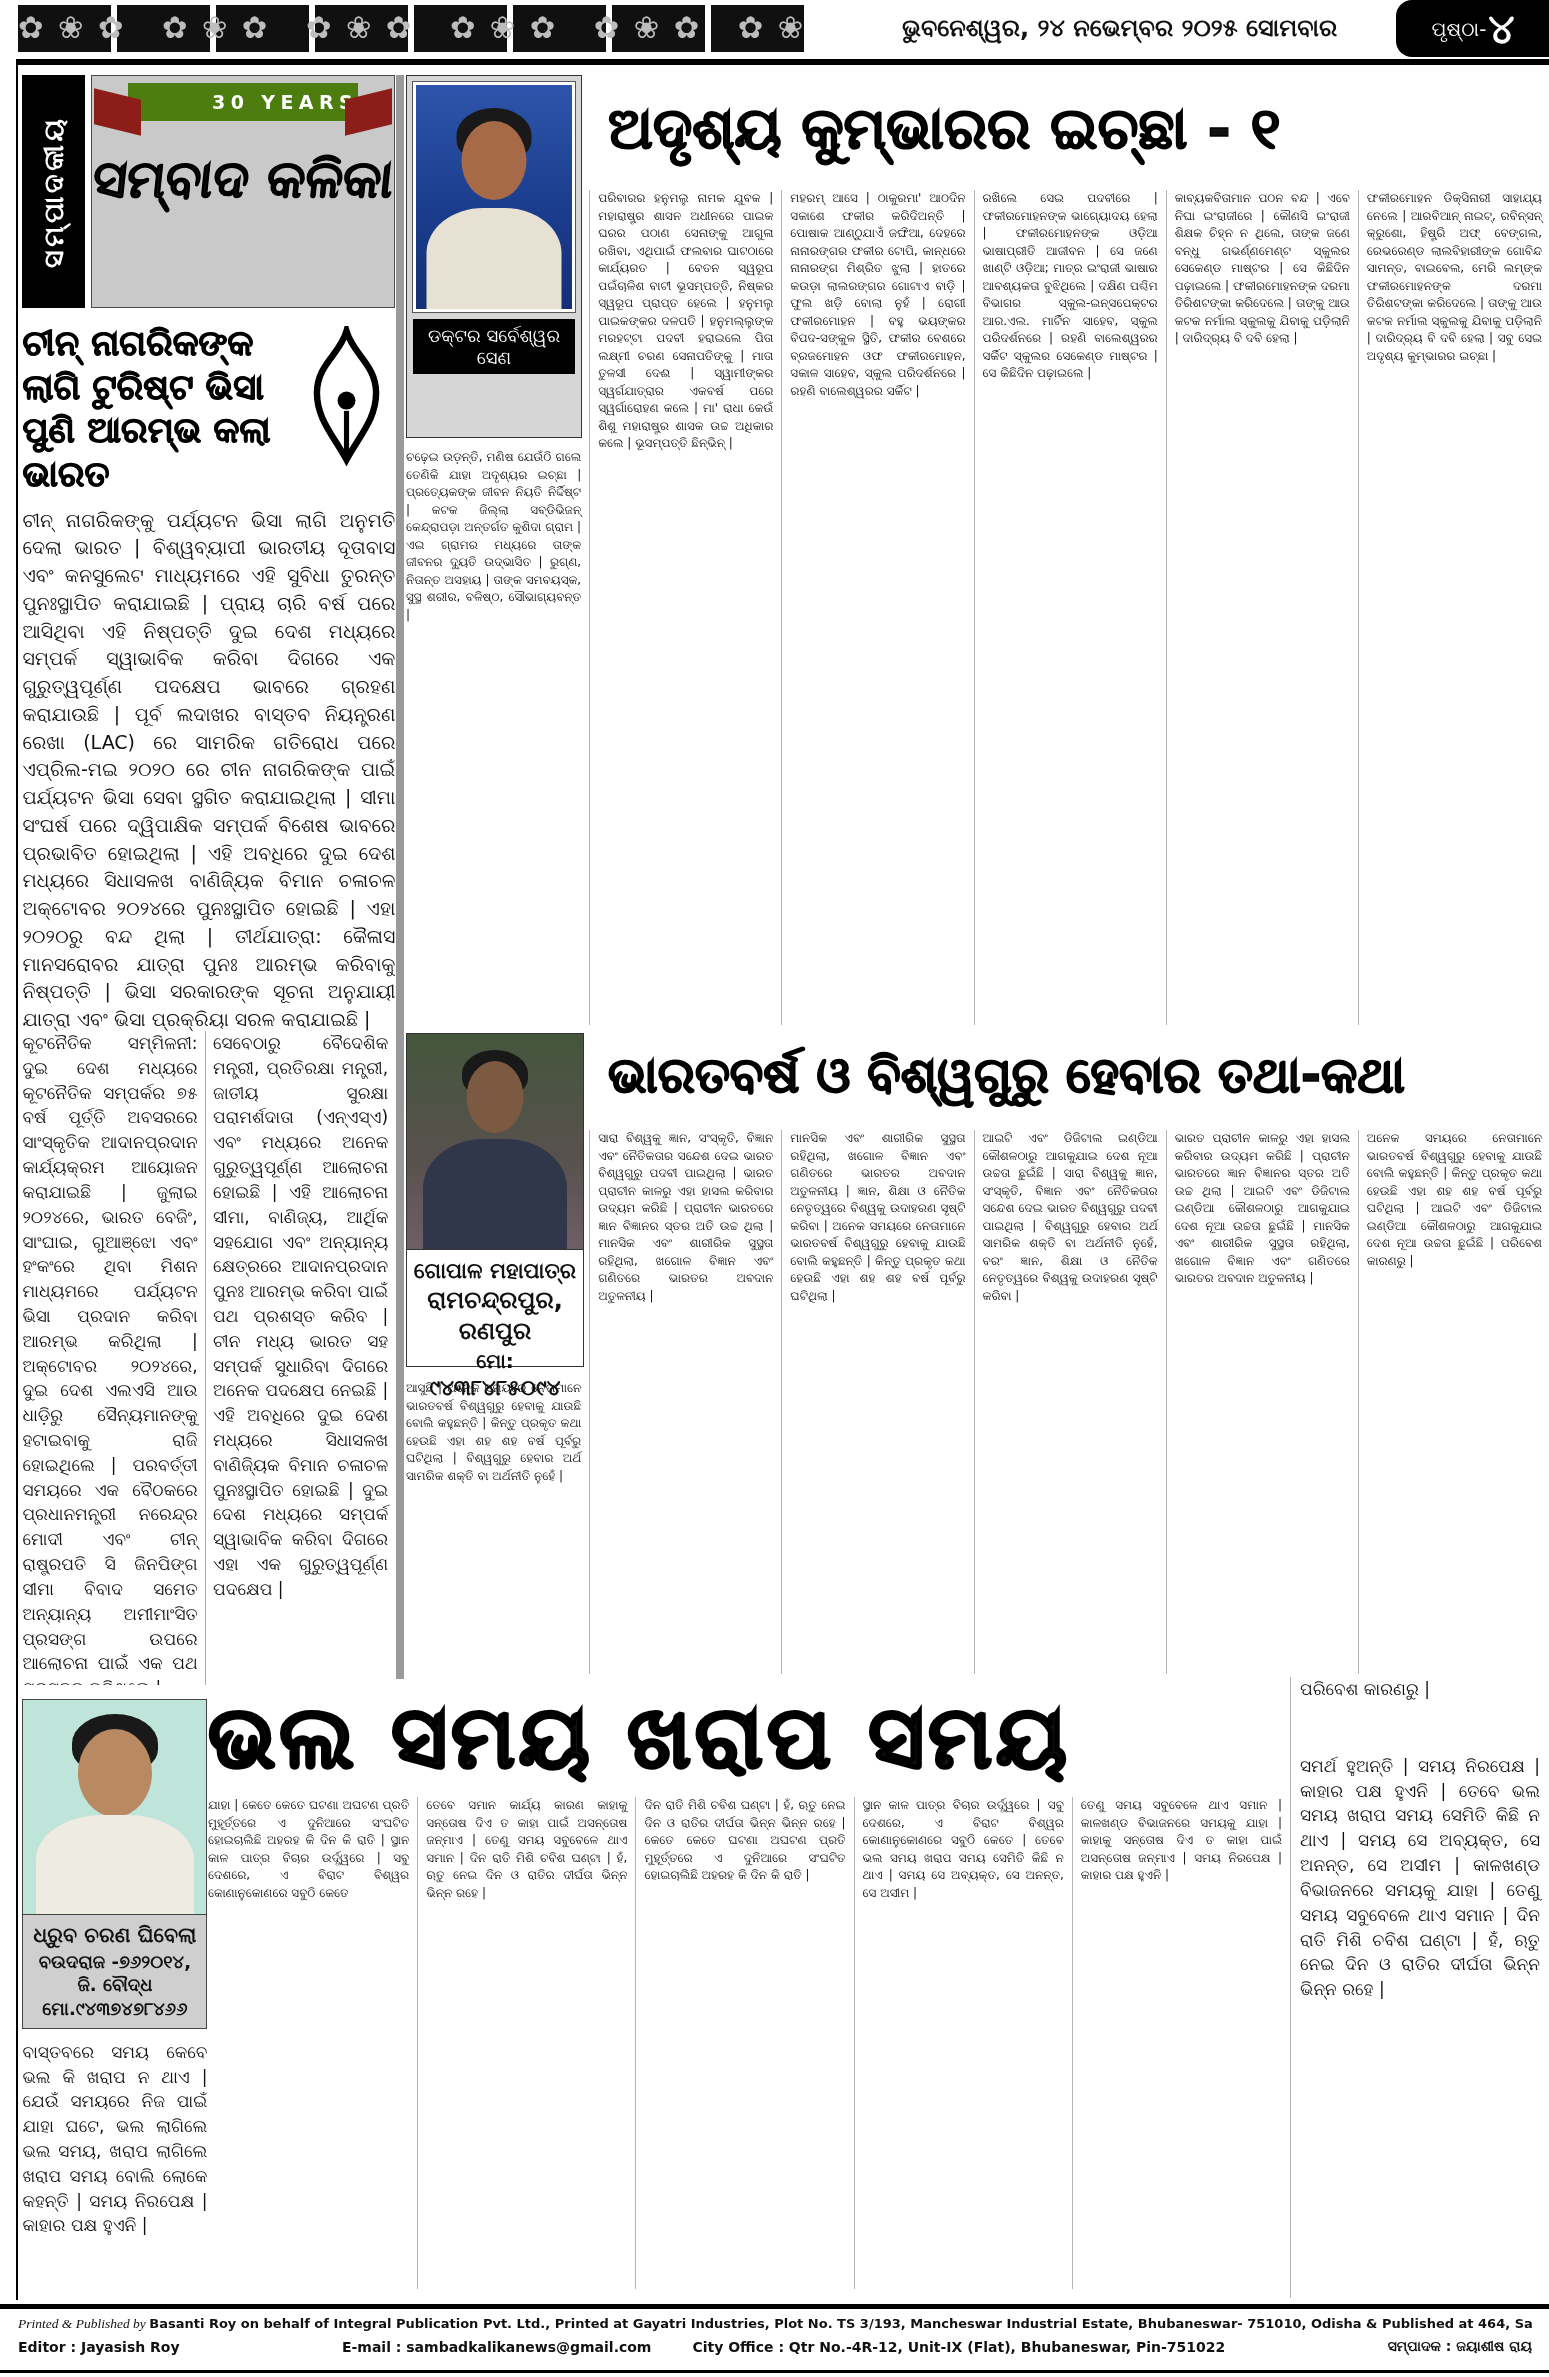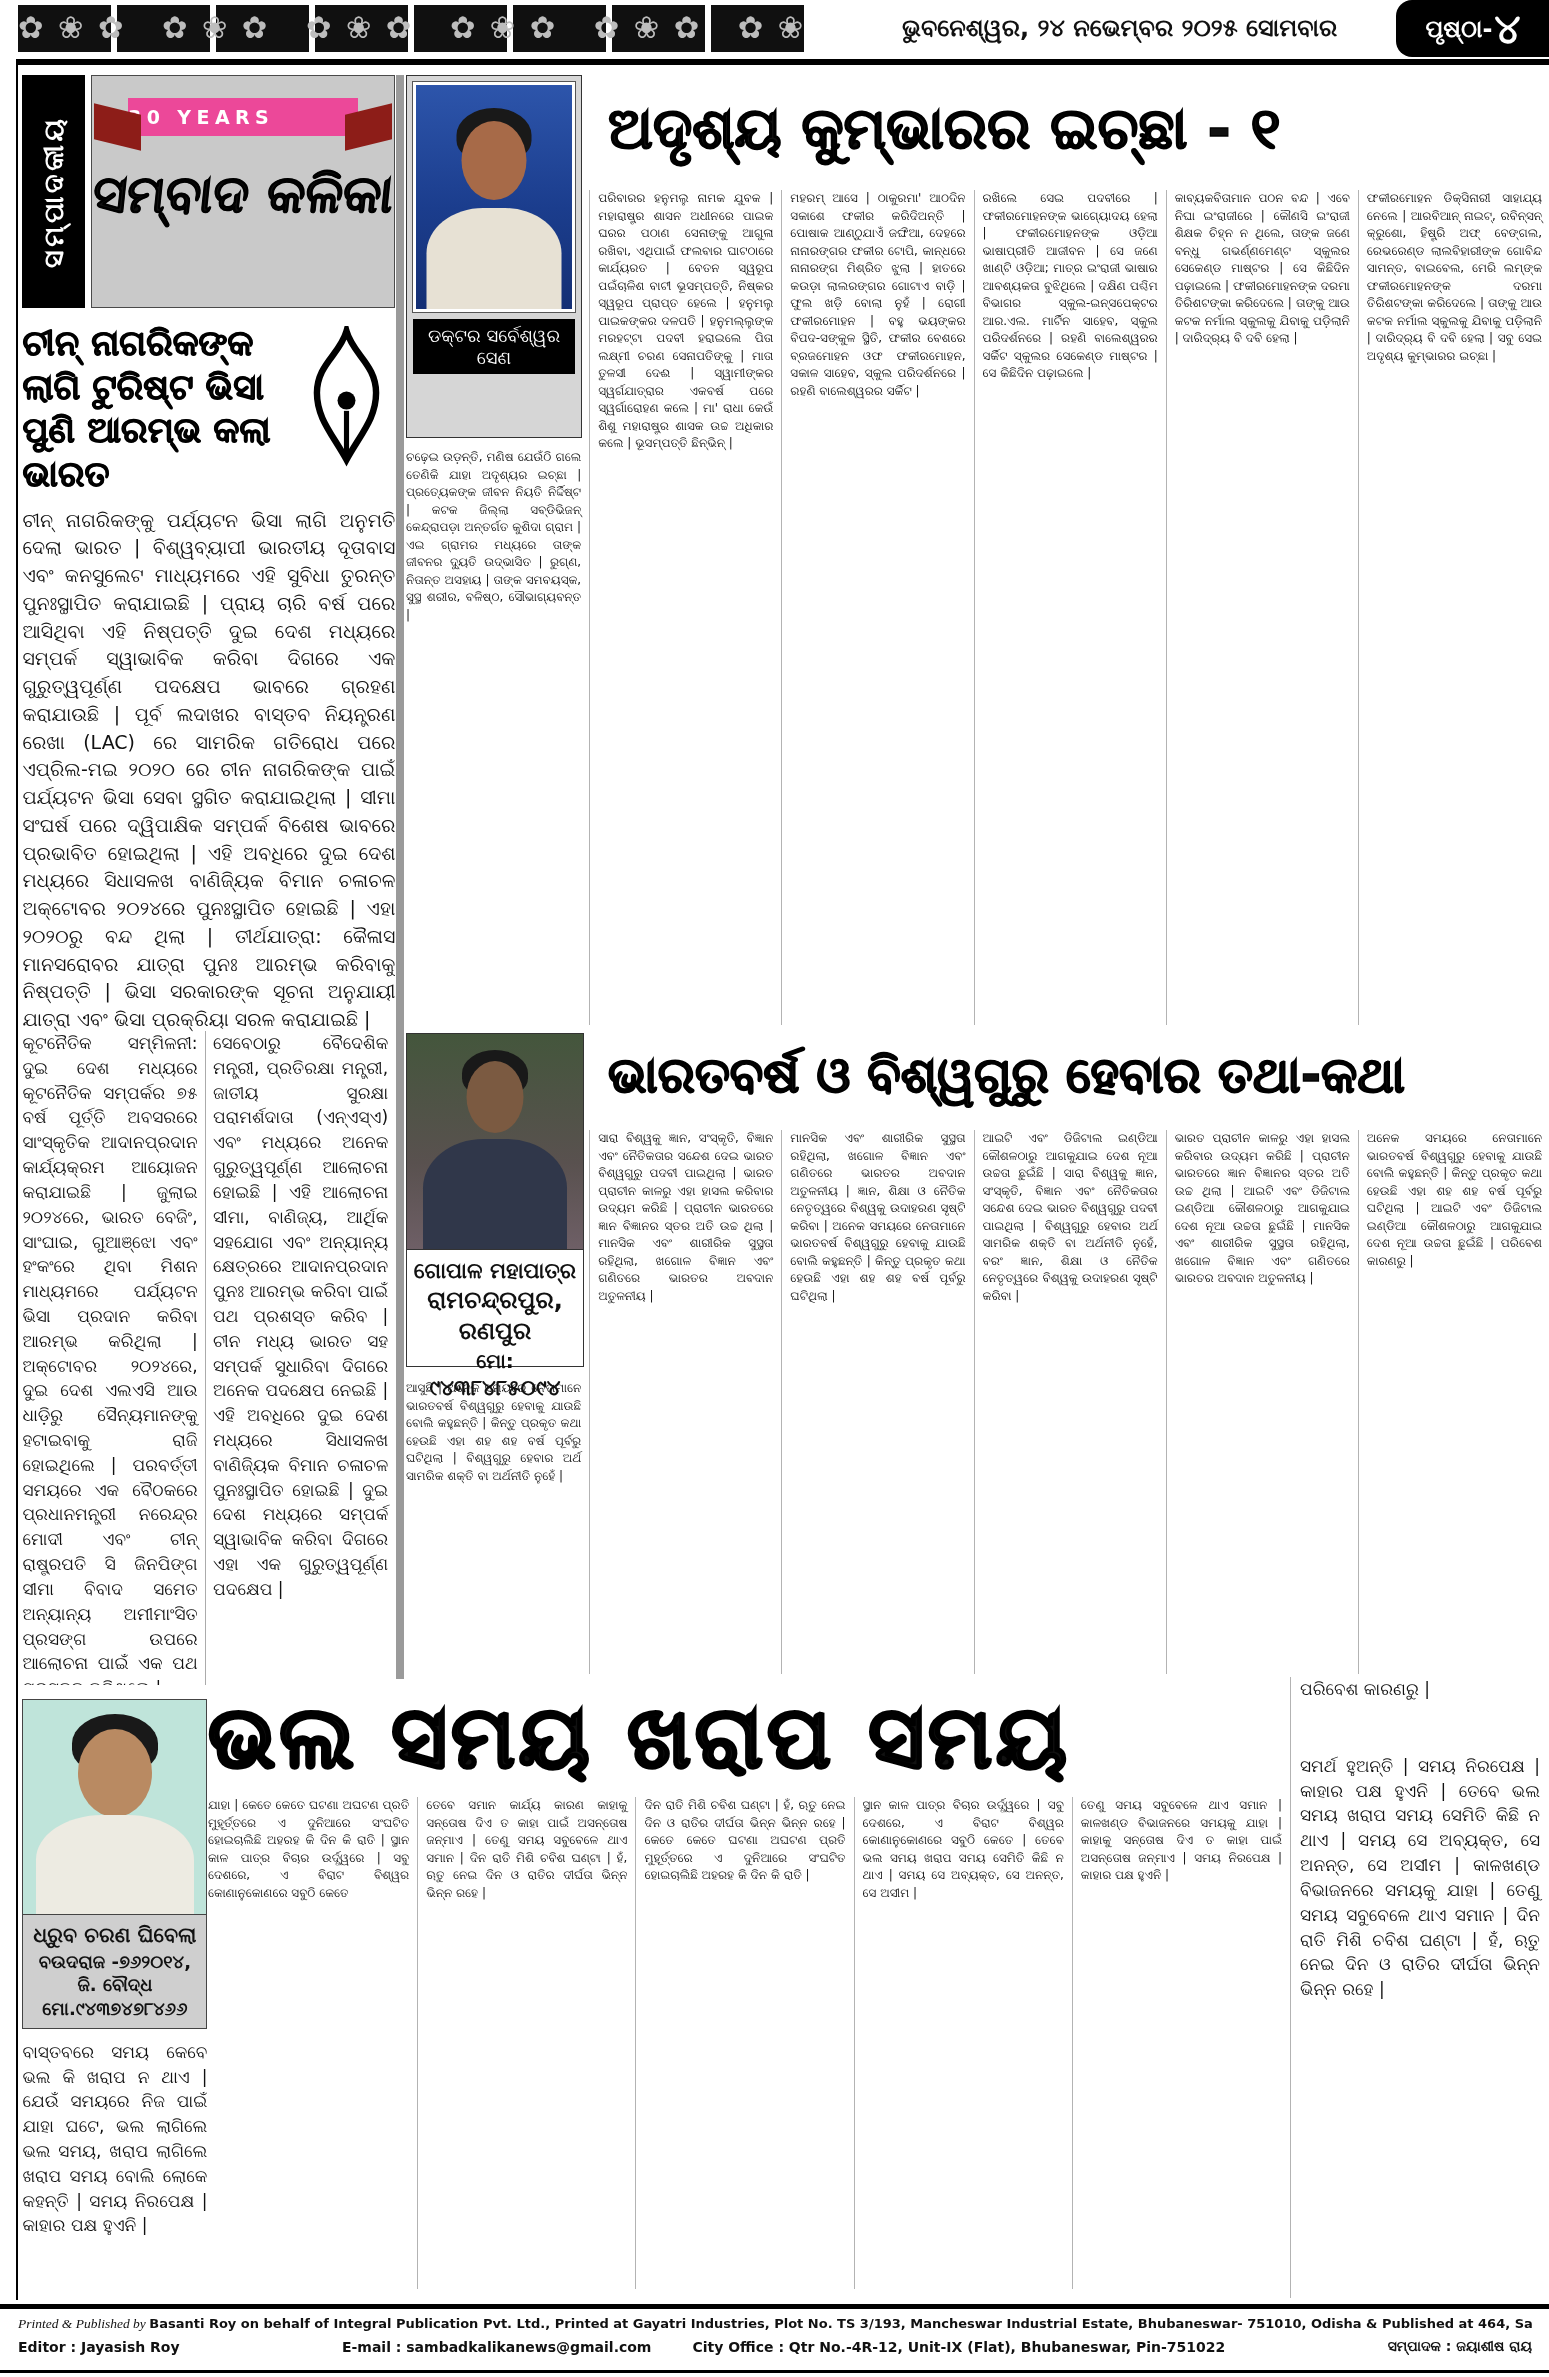--- a/index.html
+++ b/index.html
@@ -6,33 +6,33 @@
   .page{position:relative;width:1550px;height:2377px;background:#fff;margin:0 auto;
         font-family:"DejaVu Sans",sans-serif;color:#111;overflow:hidden;}
   
   .floral{position:absolute;left:18px;top:5.4px;width:792px;height:47px;
     background:repeating-linear-gradient(90deg,#101010 0 93px,#ffffff 93px 99px),linear-gradient(#3c3c3c,#141414);
     color:#bdbdbd;font-size:30.5px;line-height:45px;letter-spacing:14.4px;overflow:hidden;white-space:nowrap;text-align:center;}
   .dateline{position:absolute;left:902px;top:14.4px;font-size:24px;font-weight:bold;white-space:nowrap;}
   .page-badge{position:absolute;right:0;top:0;width:154px;height:57px;background:#000;border-radius:16px 0 0 16px;
     color:#fff;display:flex;align-items:center;justify-content:center;gap:1.8px;}
   .page-badge::after{content:"";position:absolute;right:3.6px;top:-14.4px;width:59px;height:59px;background:#000;border-radius:50%;z-index:0;}
-  .page-badge .lbl{position:relative;z-index:1;font-size:24px;font-weight:bold;}
+  .page-badge .lbl{position:relative;z-index:1;font-size:20px;font-weight:normal;}
   .page-badge .num{position:relative;z-index:1;font-size:41px;font-weight:bold;line-height:54px;}
   .header-rule{position:absolute;left:16px;right:0;top:59px;height:6.3px;background:#000;}
   .left-edge{position:absolute;left:16px;top:59px;width:1.8px;height:2241px;background:#000;}
   .main-divider{position:absolute;left:396px;top:75px;width:8px;height:1604px;background:#9a9a9a;}
   
   .ed-top{position:absolute;left:22.4px;top:75px;width:373px;}
   .ed-head-row{display:flex;height:233px;}
   .ed-strip{width:63px;background:#000;color:#fff;display:flex;align-items:center;justify-content:center;
     writing-mode:vertical-rl;transform:rotate(180deg);font-size:27px;font-weight:bold;letter-spacing:3.6px;}
   .ed-logo{flex:1;margin-left:5.4px;background:#c9c9c9;border:1.8px solid #4a4a4a;position:relative;overflow:hidden;}
-  .ribbon{position:relative;width:76%;margin:22px auto 0;background:#ec4899;height:38px;line-height:38px;color:#fff;
-    text-align:left;font-weight:bold;font-size:19px;letter-spacing:5.4px;}
+  .ribbon{position:relative;width:76%;margin:7px auto 0;background:#4d7c0f;height:38px;line-height:38px;color:#fff;
+    text-align:right;font-weight:bold;font-size:19px;letter-spacing:5.4px;}
   .ribbon::before,.ribbon::after{content:"";position:absolute;top:10.8px;width:47px;height:36px;background:#8d1d18;z-index:0;}
   .ribbon::before{left:-34px;transform:skewY(14deg);}
   .ribbon::after{right:-34px;transform:skewY(-14deg);}
   .logo-name{font-family:"DejaVu Serif",serif;font-size:52px;font-weight:800;text-align:center;margin-top:27px;
     transform:skewX(-6deg);-webkit-text-stroke:0.9px #000;}
   .ed-headline-row{display:flex;margin-top:14.4px;align-items:flex-start;}
   .ed-headline{flex:1;margin:0;font-size:35px;line-height:1.24;font-weight:800;-webkit-text-stroke:0.9px #000;}
   .pen{width:97px;flex:0 0 97px;padding-top:3.6px;}
   .ed-lead{margin-top:10.8px;height:532px;overflow:hidden;font-size:19px;line-height:1.46;text-align:justify;}
   .ed-mid{position:absolute;left:22.4px;top:1031px;width:373px;height:654px;display:flex;overflow:hidden;}

